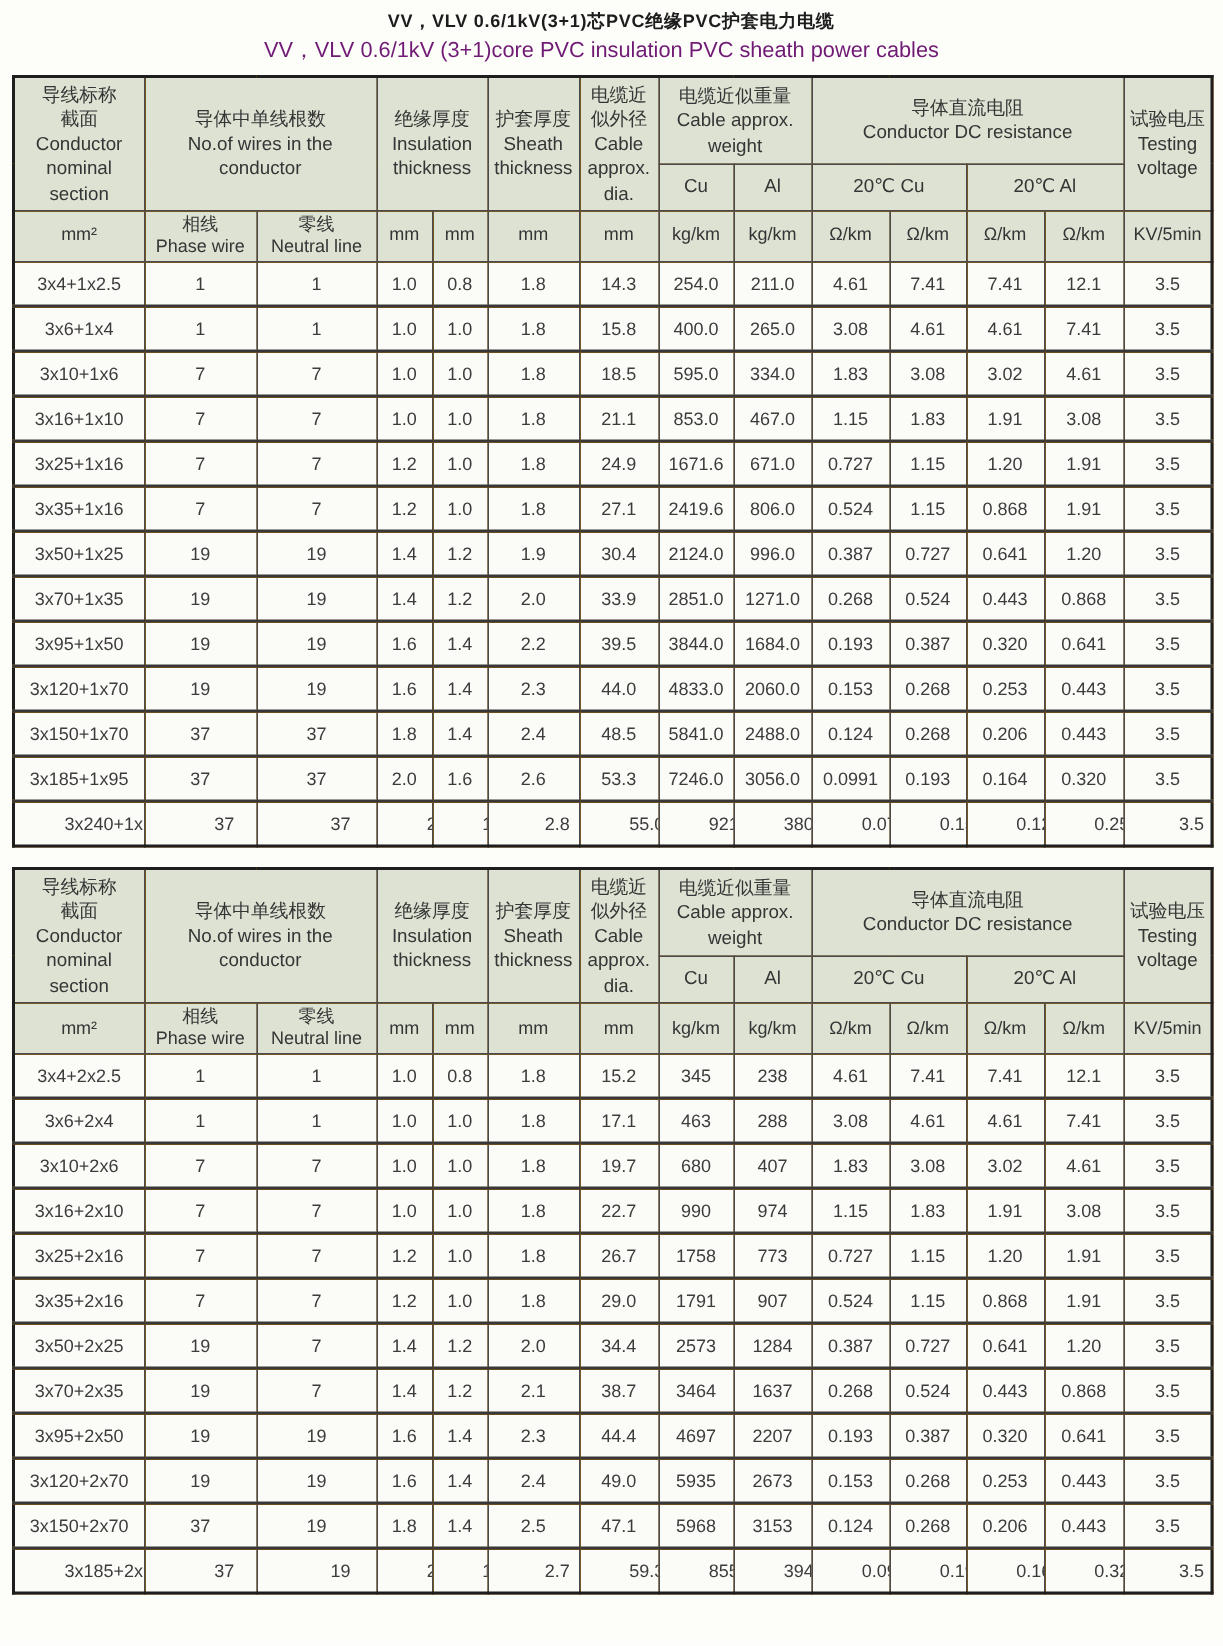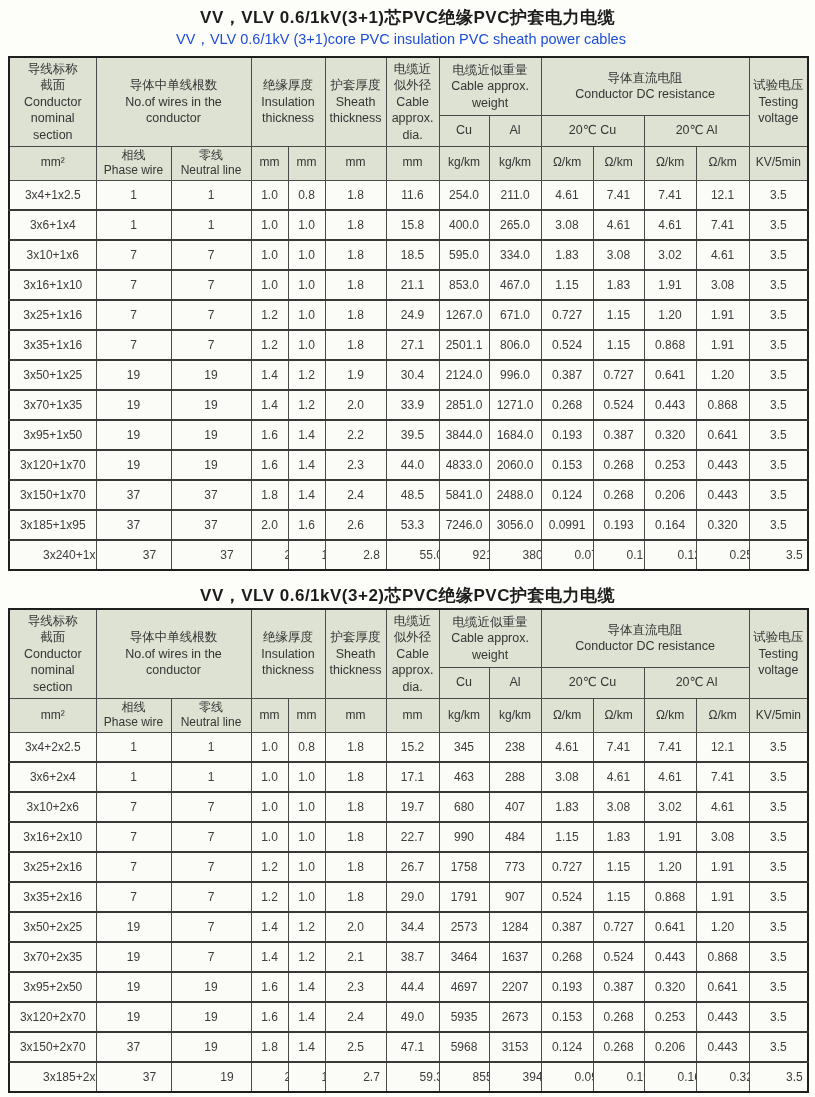--- a/index.html
+++ b/index.html
@@ -13,31 +13,31 @@
     width: 815px;
     min-height: 1097px;
     background: #fdfdfa;
     box-sizing: border-box;
     padding-top: 4px;
   }
   .table-section { margin-bottom: 10px; }
   .table-section.second { margin-top: 13px; }
   .title-zh {
     text-align: center;
-    font-size: 17px;
+    font-size: 12px;
     font-weight: bold;
     color: #1c1c1c;
     margin: 2px 0 1px 0;
     letter-spacing: 0.5px;
   }
   .title-en {
     text-align: center;
     font-size: 14.5px;
     font-weight: normal;
-    color: #1d4ed8;
+    color: #701a75;
     margin: 0 13px 7px 0;
   }
   table.spec {
     border-collapse: collapse;
     table-layout: fixed;
     width: 799px;
     margin-left: 8px;
     border: 2px solid #1e1e1e;
     background: #a16207;
   }
@@ -152,21 +152,21 @@
         </tr>
       </thead>
       <tbody>
           <tr>
             <td>3x4+1x2.5</td>
             <td>1</td>
             <td>1</td>
             <td>1.0</td>
             <td>0.8</td>
             <td>1.8</td>
-            <td>11.6</td>
+            <td>14.3</td>
             <td>254.0</td>
             <td>211.0</td>
             <td>4.61</td>
             <td>7.41</td>
             <td>7.41</td>
             <td>12.1</td>
             <td>3.5</td>
           </tr>
           <tr>
             <td>3x6+1x4</td>
@@ -217,37 +217,37 @@
             <td>3.5</td>
           </tr>
           <tr>
             <td>3x25+1x16</td>
             <td>7</td>
             <td>7</td>
             <td>1.2</td>
             <td>1.0</td>
             <td>1.8</td>
             <td>24.9</td>
-            <td>1267.0</td>
+            <td>1671.6</td>
             <td>671.0</td>
             <td>0.727</td>
             <td>1.15</td>
             <td>1.20</td>
             <td>1.91</td>
             <td>3.5</td>
           </tr>
           <tr>
             <td>3x35+1x16</td>
             <td>7</td>
             <td>7</td>
             <td>1.2</td>
             <td>1.0</td>
             <td>1.8</td>
             <td>27.1</td>
-            <td>2501.1</td>
+            <td>2419.6</td>
             <td>806.0</td>
             <td>0.524</td>
             <td>1.15</td>
             <td>0.868</td>
             <td>1.91</td>
             <td>3.5</td>
           </tr>
           <tr>
             <td>3x50+1x25</td>
             <td>19</td>
@@ -358,21 +358,20 @@
             <td>0.153</td>
             <td>0.125</td>
             <td>0.253</td>
             <td>3.5</td>
           </tr>
         </tbody>
     </table>
   </section>
 
   <section class="table-section second">
-    <h1 class="title-zh">VV，VLV 0.6/1kV(3+2)芯PVC绝缘PVC护套电力电缆</h1>
 
     <table class="spec">
       <colgroup>
         <col style="width:87px">
           <col style="width:75px">
           <col style="width:80px">
         <col style="width:37px">
           <col style="width:37px">
           <col style="width:61px">
         <col style="width:53px">
@@ -490,21 +489,21 @@
           </tr>
           <tr>
             <td>3x16+2x10</td>
             <td>7</td>
             <td>7</td>
             <td>1.0</td>
             <td>1.0</td>
             <td>1.8</td>
             <td>22.7</td>
             <td>990</td>
-            <td>484</td>
+            <td>974</td>
             <td>1.15</td>
             <td>1.83</td>
             <td>1.91</td>
             <td>3.08</td>
             <td>3.5</td>
           </tr>
           <tr>
             <td>3x25+2x16</td>
             <td>7</td>
             <td>7</td>

